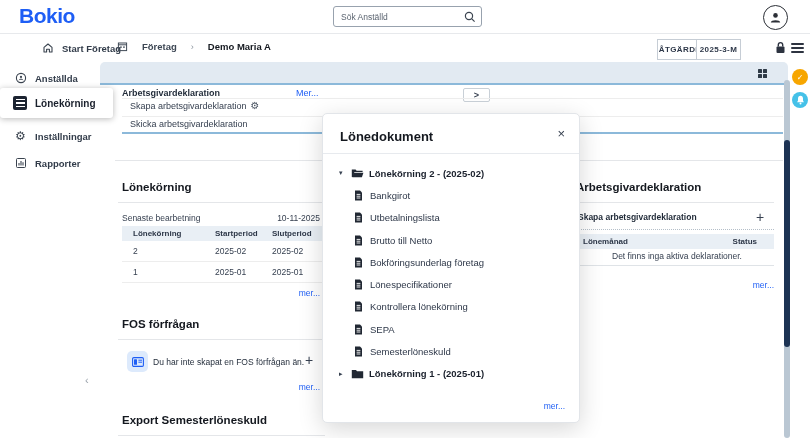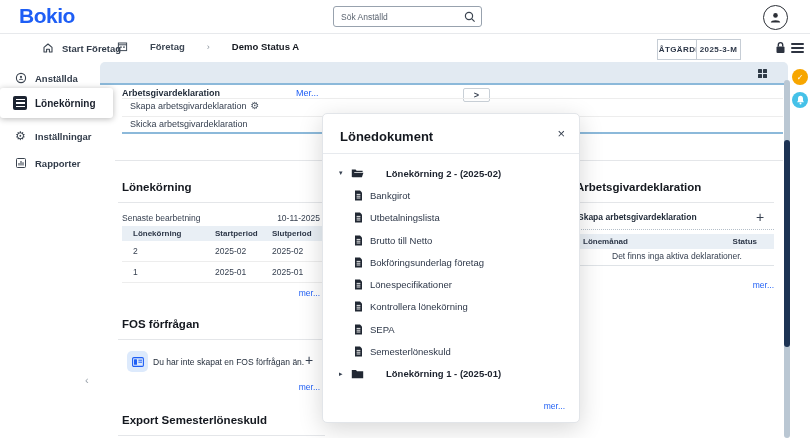--- a/index.html
+++ b/index.html
@@ -22,21 +22,21 @@
   .side-item { position:absolute; left:0; width:100px; height:22px; display:flex; align-items:center; }
   .side-item .icn { width:13px; height:13px; margin-left:14px; flex:0 0 auto; display:flex; align-items:center; justify-content:center; }
   .side-item .lbl { margin-left:8px; font-size:9.5px; font-weight:600; color:#323c4a; white-space:nowrap; }
   .side-selected { position:absolute; left:0; top:88px; width:113px; height:30px; background:#fff; border-radius:3px; box-shadow:0 1px 6px rgba(0,0,0,0.28); z-index:6; display:flex; align-items:center; }
   .side-selected .blk { width:14px; height:14px; margin-left:13px; background:#1c2431; border-radius:2px; display:flex; flex-direction:column; justify-content:center; gap:2px; padding:0 2.5px; }
   .side-selected .blk i { display:block; height:1.5px; background:#fff; }
   .side-selected .lbl { margin-left:8px; font-size:10px; font-weight:700; color:#1a202c; }
   .collapse-ch { position:absolute; left:85px; top:374px; font-size:11px; color:#9aa2ab; }
 
   
-  .crumb { position:absolute; left:117px; top:41px; display:flex; align-items:center; gap:22px; font-size:9.5px; }
+  .crumb { position:absolute; left:117px; top:41px; display:flex; align-items:center; gap:14px; font-size:9.5px; }
   .crumb .root { font-weight:700; color:#3d4754; }
   .crumb .sep { color:#8b949e; font-size:9px; }
   .crumb .cur { font-weight:800; color:#14181f; }
   .btn { position:absolute; top:39px; height:21px; border:1px solid #c6cdd5; border-radius:0; background:#fff; display:flex; align-items:center; justify-content:center; gap:5px; font-size:8px; font-weight:700; letter-spacing:0.4px; color:#2d3748; cursor:pointer; }
   .btn-atgarder { left:657px; width:64px; }
   .btn-period { left:696px; width:45px; }
   .lock-icn { position:absolute; left:775px; top:41px; }
   .burger { position:absolute; left:791px; top:43px; width:13px; display:flex; flex-direction:column; gap:2.5px; }
   .burger i { display:block; height:1.6px; background:#2d3340; border-radius:1px; }
 
@@ -83,21 +83,21 @@
 
   
   .modal { position:absolute; left:322px; top:113px; width:258px; height:310px; background:#fff; border:1px solid #e2e5e9; border-radius:5px; box-shadow:0 6px 24px rgba(0,0,0,0.16); z-index:50; }
   .modal-title { position:absolute; left:17px; top:15px; font-size:13px; font-weight:700; color:#14181f; }
   .modal-close { position:absolute; right:14px; top:12px; font-size:13px; color:#374151; cursor:pointer; }
   .modal-div { position:absolute; left:0; top:39px; width:100%; height:1px; background:#e7eaee; }
   .doclist { position:absolute; left:16px; top:48px; right:14px; }
   .doc-row { height:22.3px; display:flex; align-items:center; }
   .doc-row .caret { width:8px; font-size:7px; color:#374151; flex:0 0 auto; }
   .doc-row .ficn { margin-left:4px; flex:0 0 auto; display:flex; }
-  .doc-row .flabel { margin-left:22px; font-size:9.5px; font-weight:700; color:#1a202c; }
+  .doc-row .flabel { margin-left:5px; font-size:9.5px; font-weight:700; color:#1a202c; }
   .doc-row .dicn { margin-left:15px; flex:0 0 auto; display:flex; }
   .doc-row .dlabel { margin-left:7px; font-size:9.5px; color:#2d3748; }
   .modal-mer { position:absolute; right:14px; bottom:11px; font-size:8.5px; color:#1e5ef5; cursor:pointer; }
 </style>
 </head>
 <body>
 
 <div class="topbar">
   <div class="logo">Bokio</div>
   <div class="search-wrap">
@@ -160,21 +160,21 @@
 
 <div class="crumb">
   <svg width="11" height="11" viewBox="0 0 11 11">
       <rect x="1.4" y="2" width="8.2" height="7.6" fill="none" stroke="#414b57" stroke-width="1"></rect>
       <line x1="1.4" y1="3.8" x2="9.6" y2="3.8" stroke="#414b57" stroke-width="1"></line>
       <rect x="3.2" y="5.4" width="1.5" height="1.5" fill="#414b57"></rect>
       <rect x="6.2" y="5.4" width="1.5" height="1.5" fill="#414b57"></rect>
     </svg>
   <span class="root">Företag</span>
   <span class="sep">›</span>
-  <span class="cur">Demo Status A</span>
+  <span class="cur">Demo Maria A</span>
 </div>
 <div class="btn btn-atgarder">
   <span>ÅTGÄRDER</span>
   <svg width="7" height="5" viewBox="0 0 7 5">
       <path d="M1 1 L3.5 3.6 L6 1" fill="none" stroke="#2d3748" stroke-width="1.2"></path>
     </svg>
 </div>
 <div class="btn btn-period">
   <span>2025-3-M</span>
 </div>

